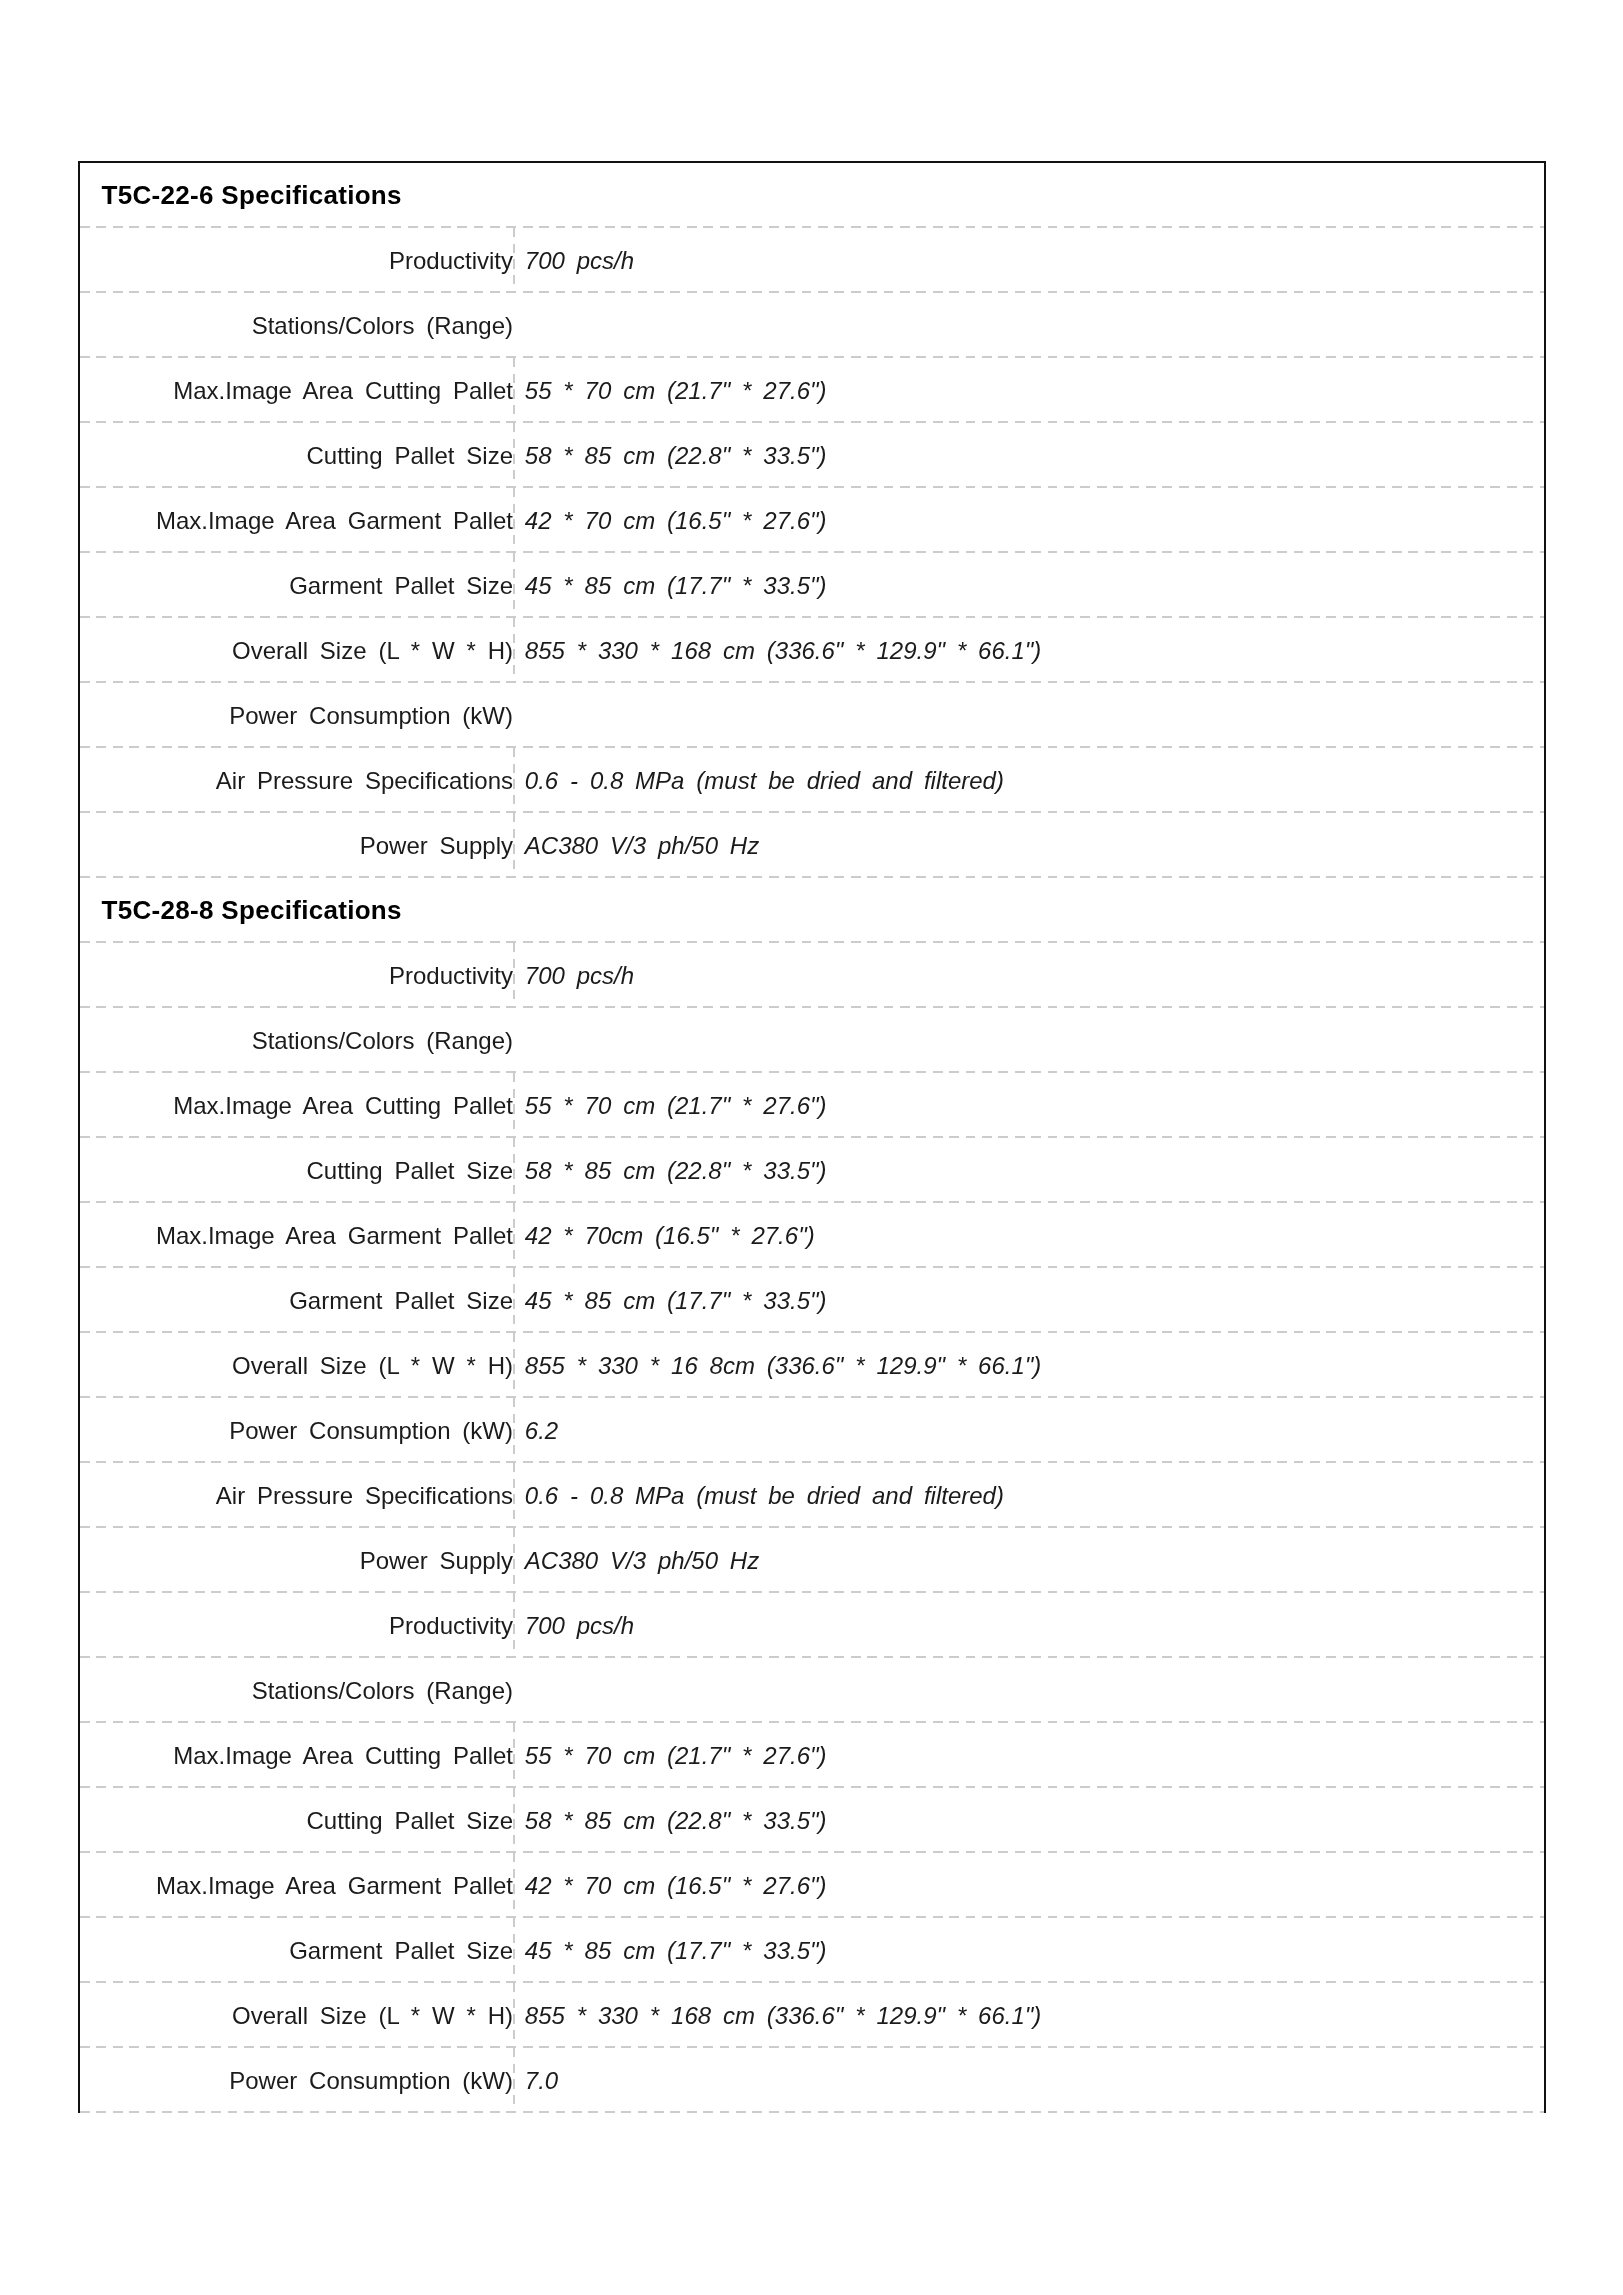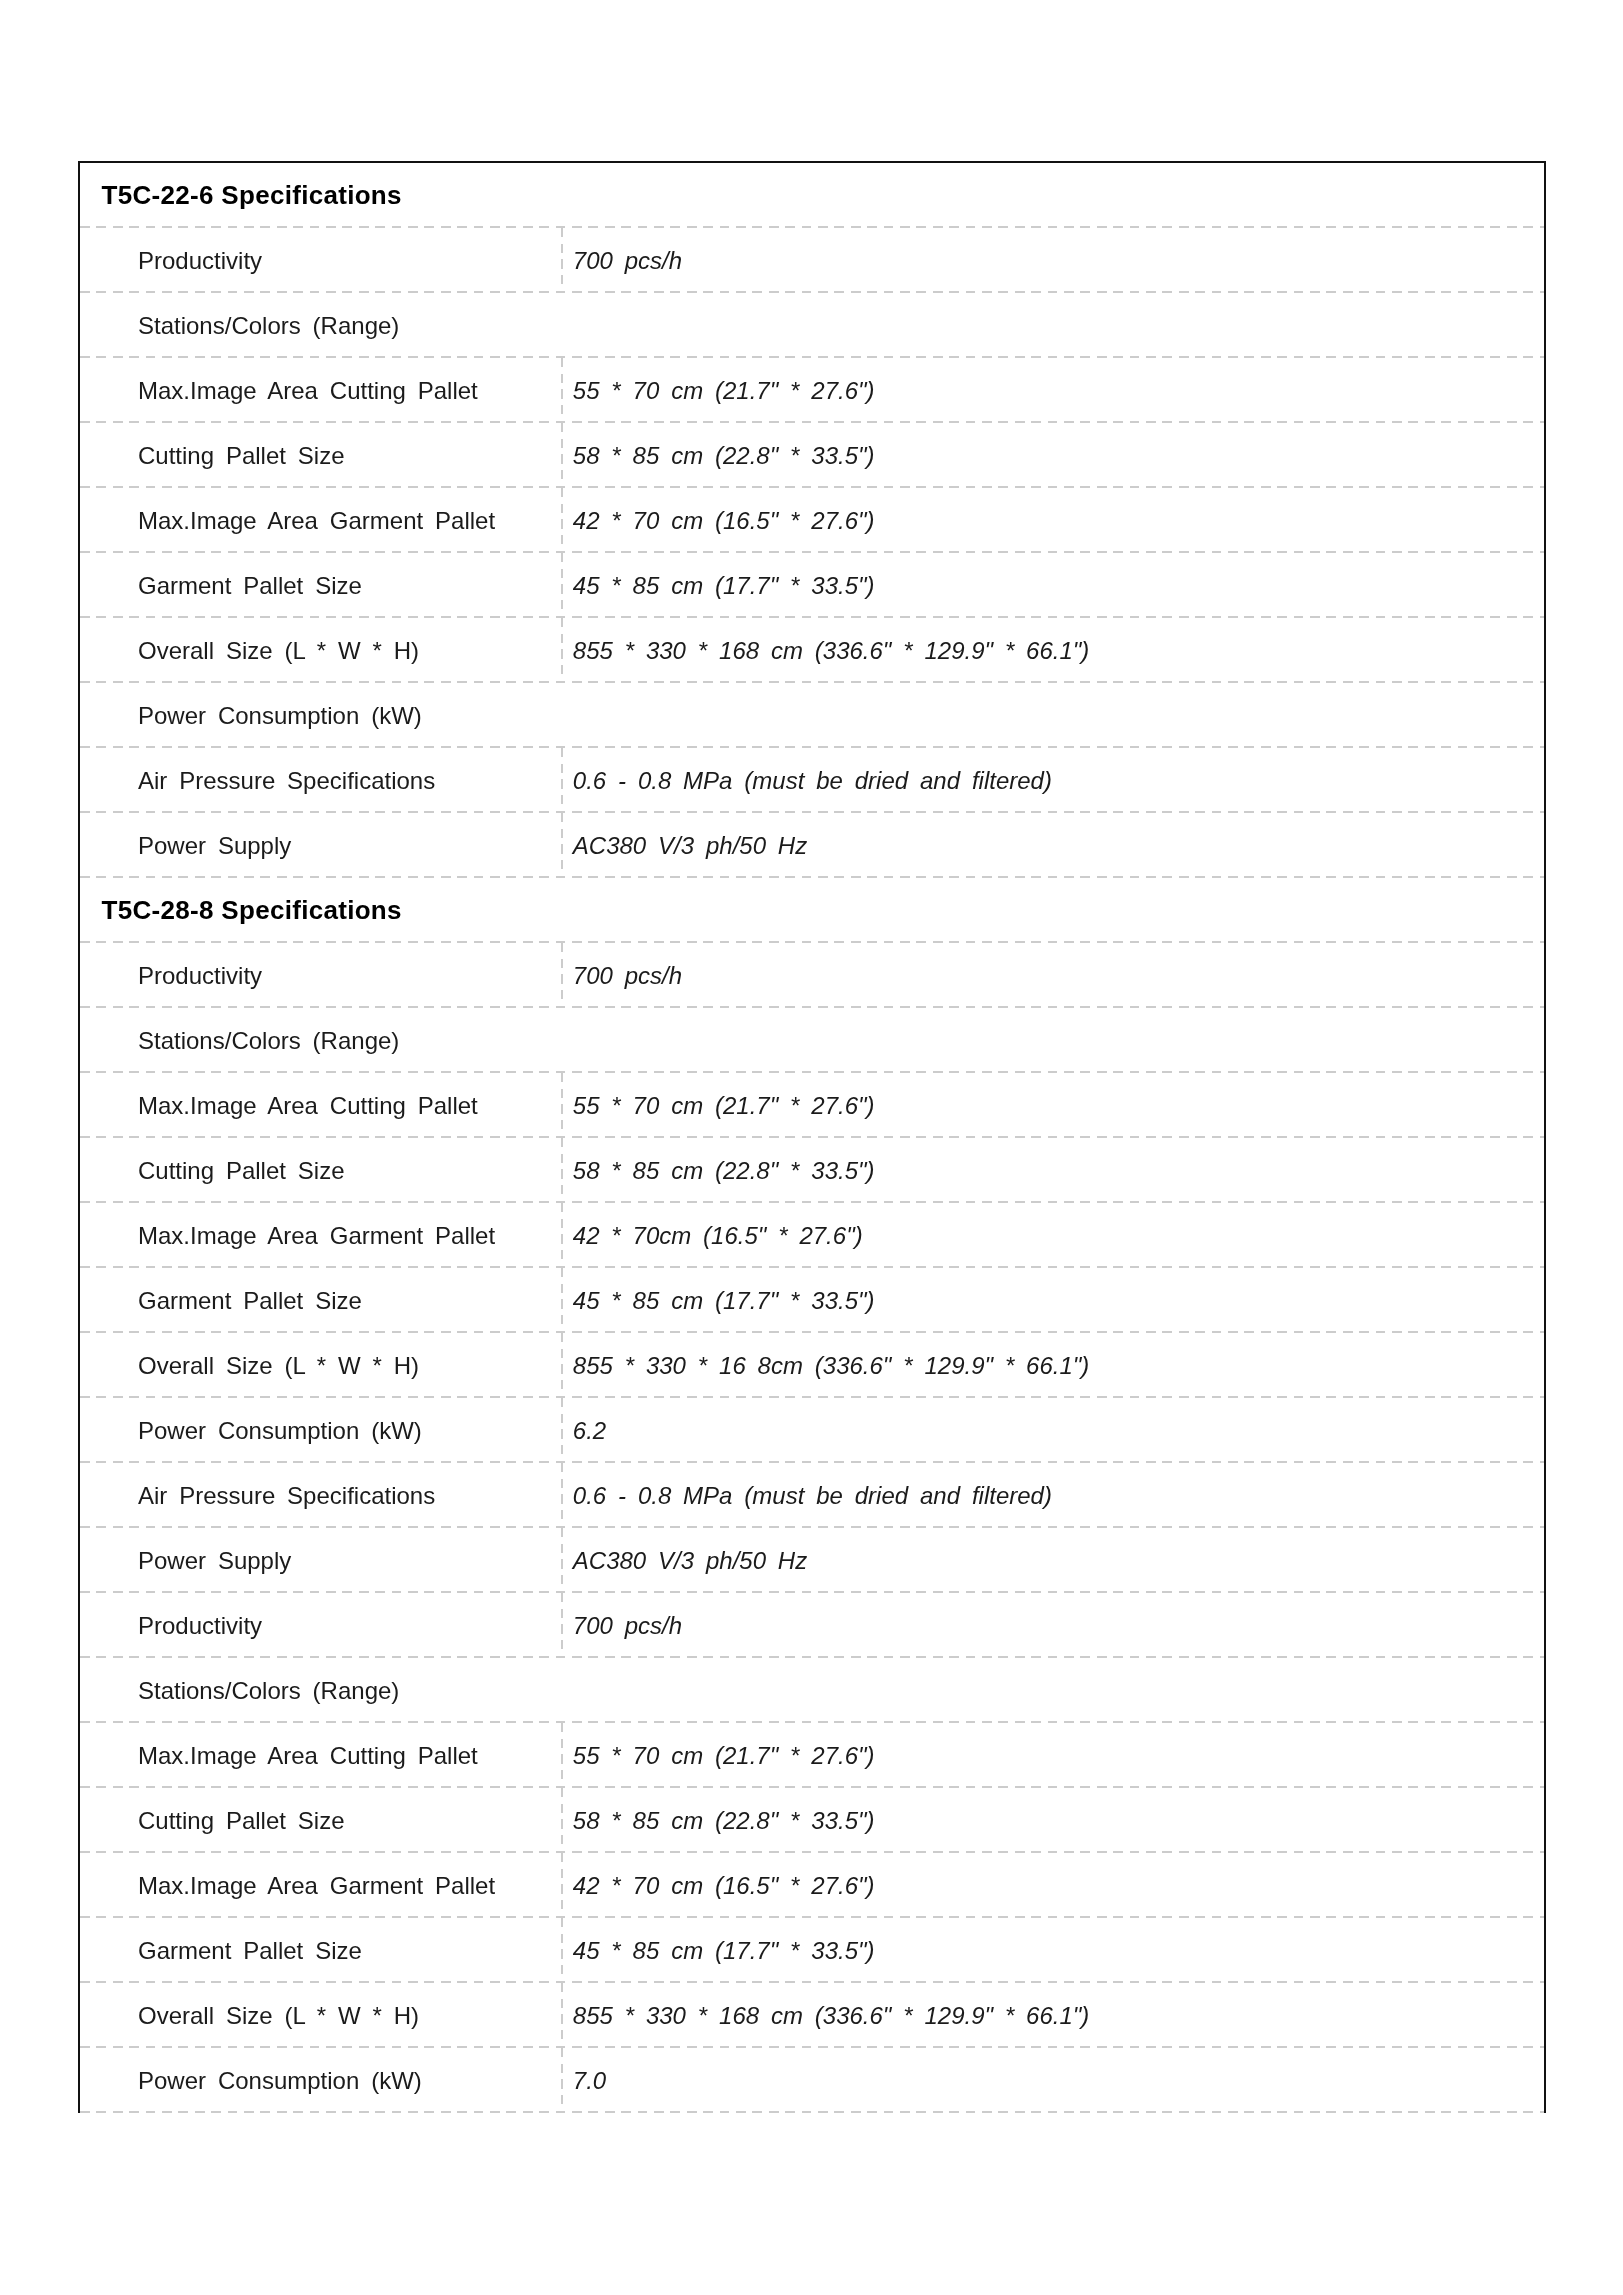--- a/index.html
+++ b/index.html
@@ -23,20 +23,21 @@
     box-sizing: border-box;
     border: 2px solid #111111;
     border-bottom: none;
     background: #ffffff;
   }
   .row {
     position: relative;
     height: 65px;
     display: flex;
     align-items: center;
+    text-align: right;
   }
   
   .row::after {
     content: "";
     position: absolute;
     left: 0;
     right: 0;
     bottom: 0;
     height: 2px;
     background: repeating-linear-gradient(to right, #cccccc 0 9.8px, transparent 9.8px 16.4px);
@@ -52,21 +53,20 @@
   .cell {
     font-size: 24px;
     word-spacing: 5.2px;
     white-space: nowrap;
     box-sizing: border-box;
   }
   .cell.label {
     width: 433px;
     flex: 0 0 433px;
     padding-left: 10px;
-    margin-left: 48px;
   }
   .cell.value {
     flex: 1 1 auto;
     padding-left: 11.8px;
     position: relative;
     align-self: stretch;
     display: flex;
     align-items: center;
     font-style: italic;
   }

